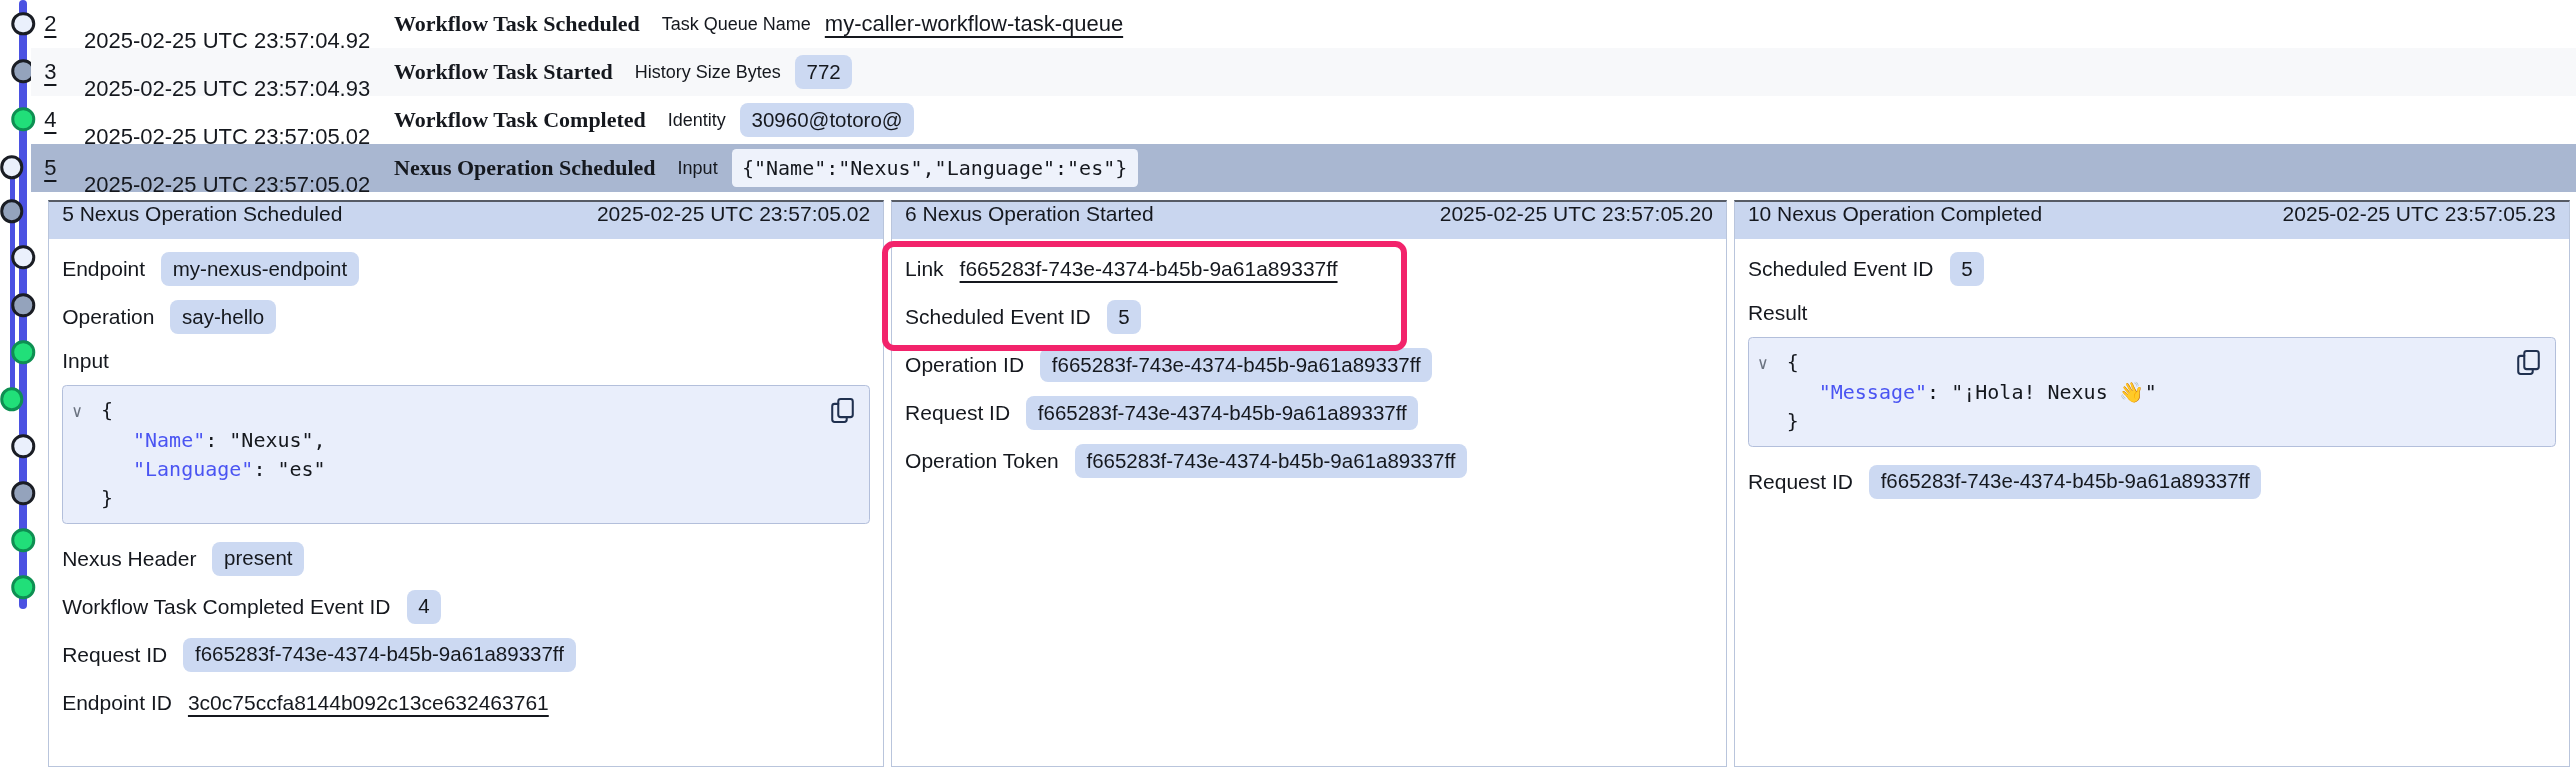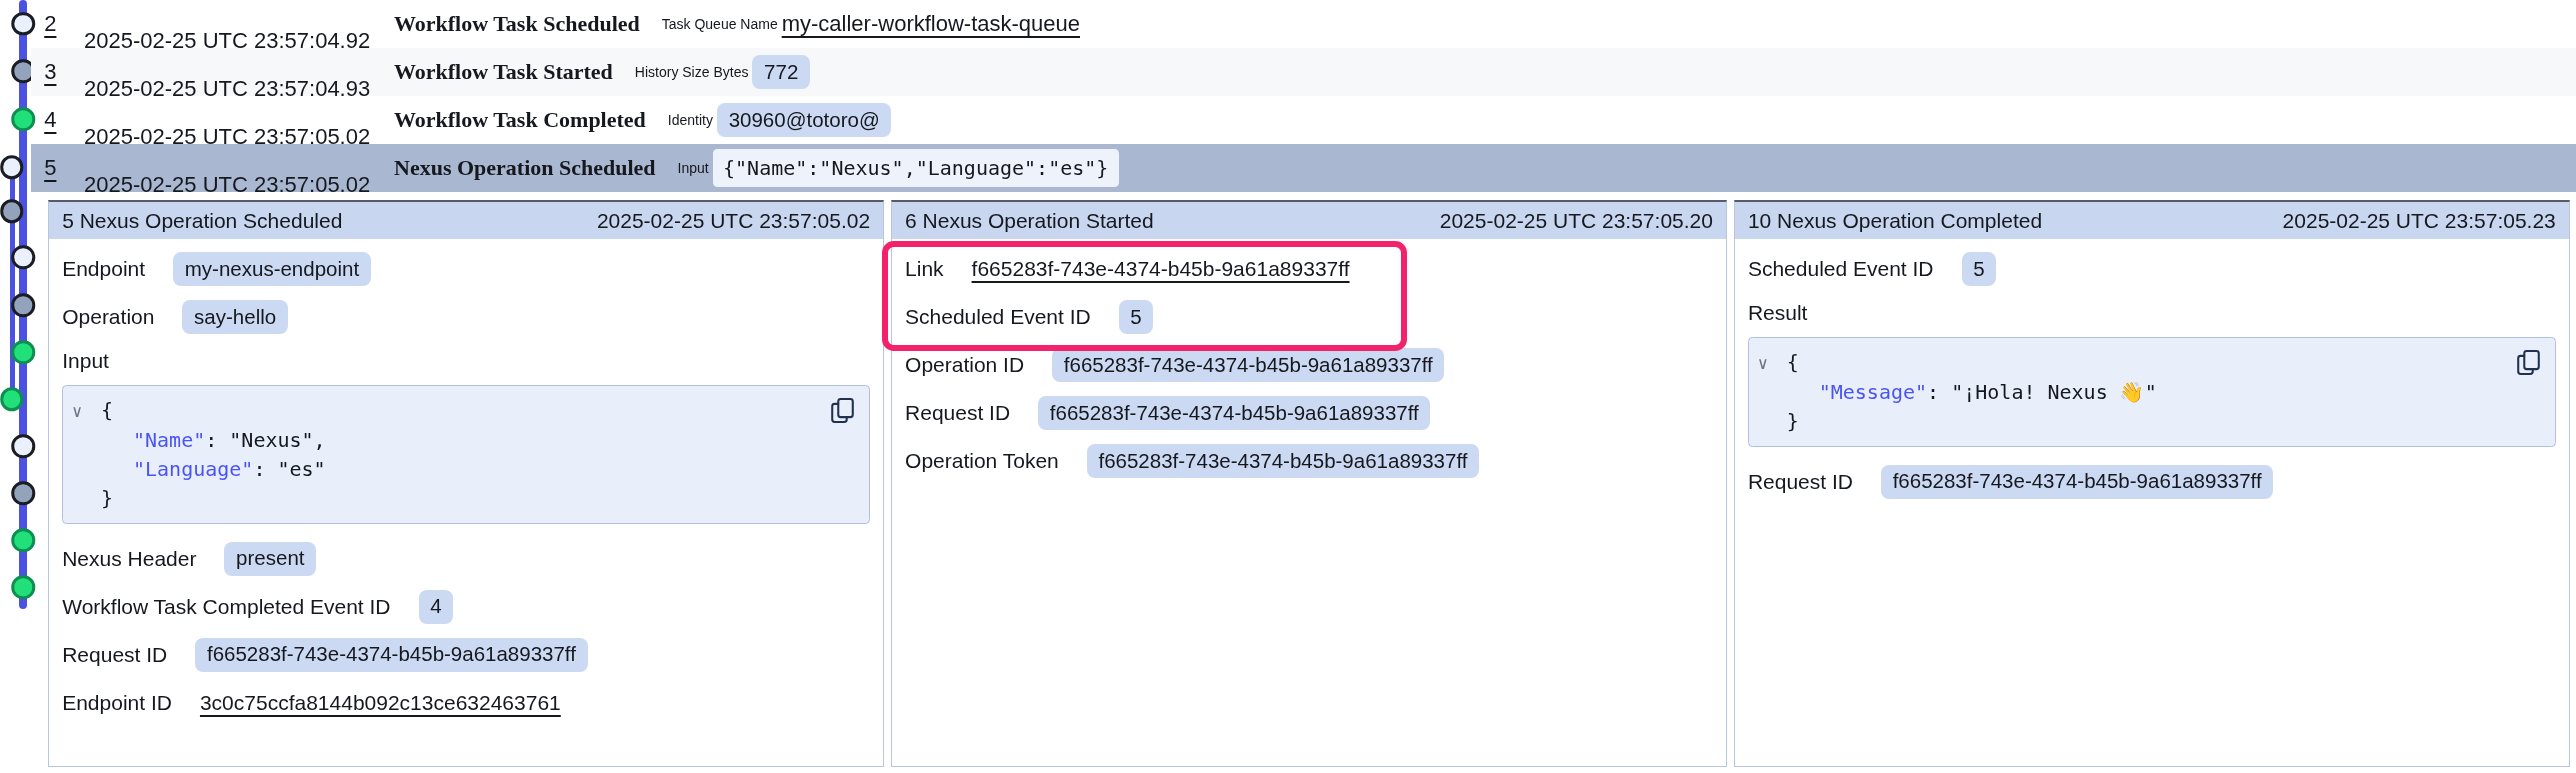--- a/index.html
+++ b/index.html
@@ -27,41 +27,41 @@
 
   
   .rows { position: absolute; left: 31px; top: 0; right: 0; }
   .event-row { height: 48px; display: flex; align-items: center; font-size: 22px; }
   .event-row.alt { background: #f7f8fa; }
   .event-row.selected { background: #a9b7d1; }
   .num { width: 53px; padding-left: 13.2px; flex: none; color: #15181e;
          text-decoration: underline; text-underline-offset: 5.1px; cursor: pointer; }
   .time { width: 310px; flex: none; margin-top: 34px; }
   .ename { font-weight: 700; margin-right: 22px; font-family: Liberation Serif, serif; }
-  .dlabel { font-size: 14px; margin-right: 4px; }
+  .dlabel { font-size: 18px; margin-right: 14px; }
   .ulink { color: #15181e; text-decoration: underline; text-underline-offset: 5.1px; cursor: pointer; }
   .badge {
     background: #ccd9f2; border-radius: 8px; padding: 5.9px 11.7px;
     font-size: 20.5px; line-height: 1.1; display: inline-block;
   }
   .badge-input {
     background: #eef2fb; border-radius: 4.4px; padding: 6.6px 10.3px;
     font-family: "DejaVu Sans Mono", monospace; font-size: 20px;
   }
 
   
   .details { position: absolute; left: 48px; top: 200px; width: 2522px; height: 567px;
              display: flex; gap: 6.6px; }
   .card { flex: 1 1 0; background: #fff; border: 1.5px solid #b9c5dc; border-top: 2.2px solid #565b65;
           display: flex; flex-direction: column; position: relative; }
   .card-header { height: 37px; flex: none; background: #c9d6ef; display: flex;
-                 justify-content: space-between; align-items: center; padding: 0 13.2px;
+                 justify-content: space-between; padding: 0 13.2px;
                  font-size: 21px; }
   .card-body { padding: 5.9px 13.2px; position: relative; flex: 1; }
-  .field { height: 48px; display: flex; align-items: center; gap: 28px; font-size: 21px; }
+  .field { height: 48px; display: flex; align-items: center; gap: 16px; font-size: 21px; }
   .field.short { height: 41px; align-items: center; }
 
   
   .codeblock {
     position: relative; background: #e9eefb; border: 1.5px solid #b3bfdb; border-radius: 4.4px;
     padding: 10.3px 14.7px 10.3px 8.8px; margin: 2.9px 0 10.3px 0;
     font-family: "DejaVu Sans Mono", monospace; font-size: 20px; line-height: 29px;
     color: #15181e;
   }
   .code-line { white-space: pre; }

